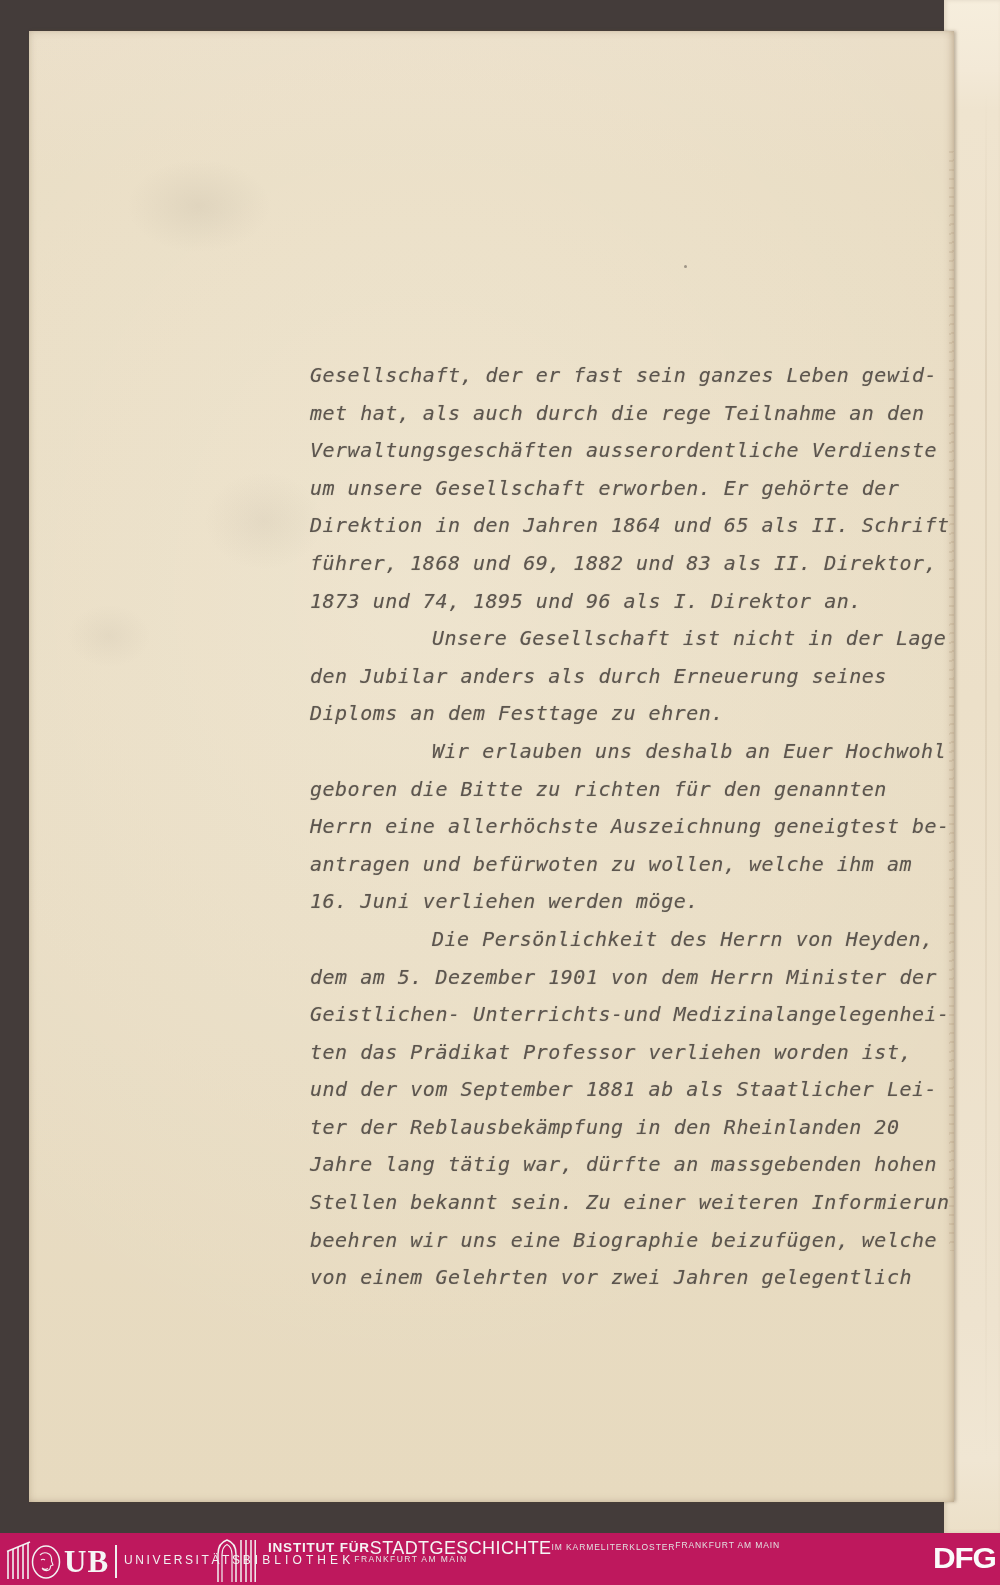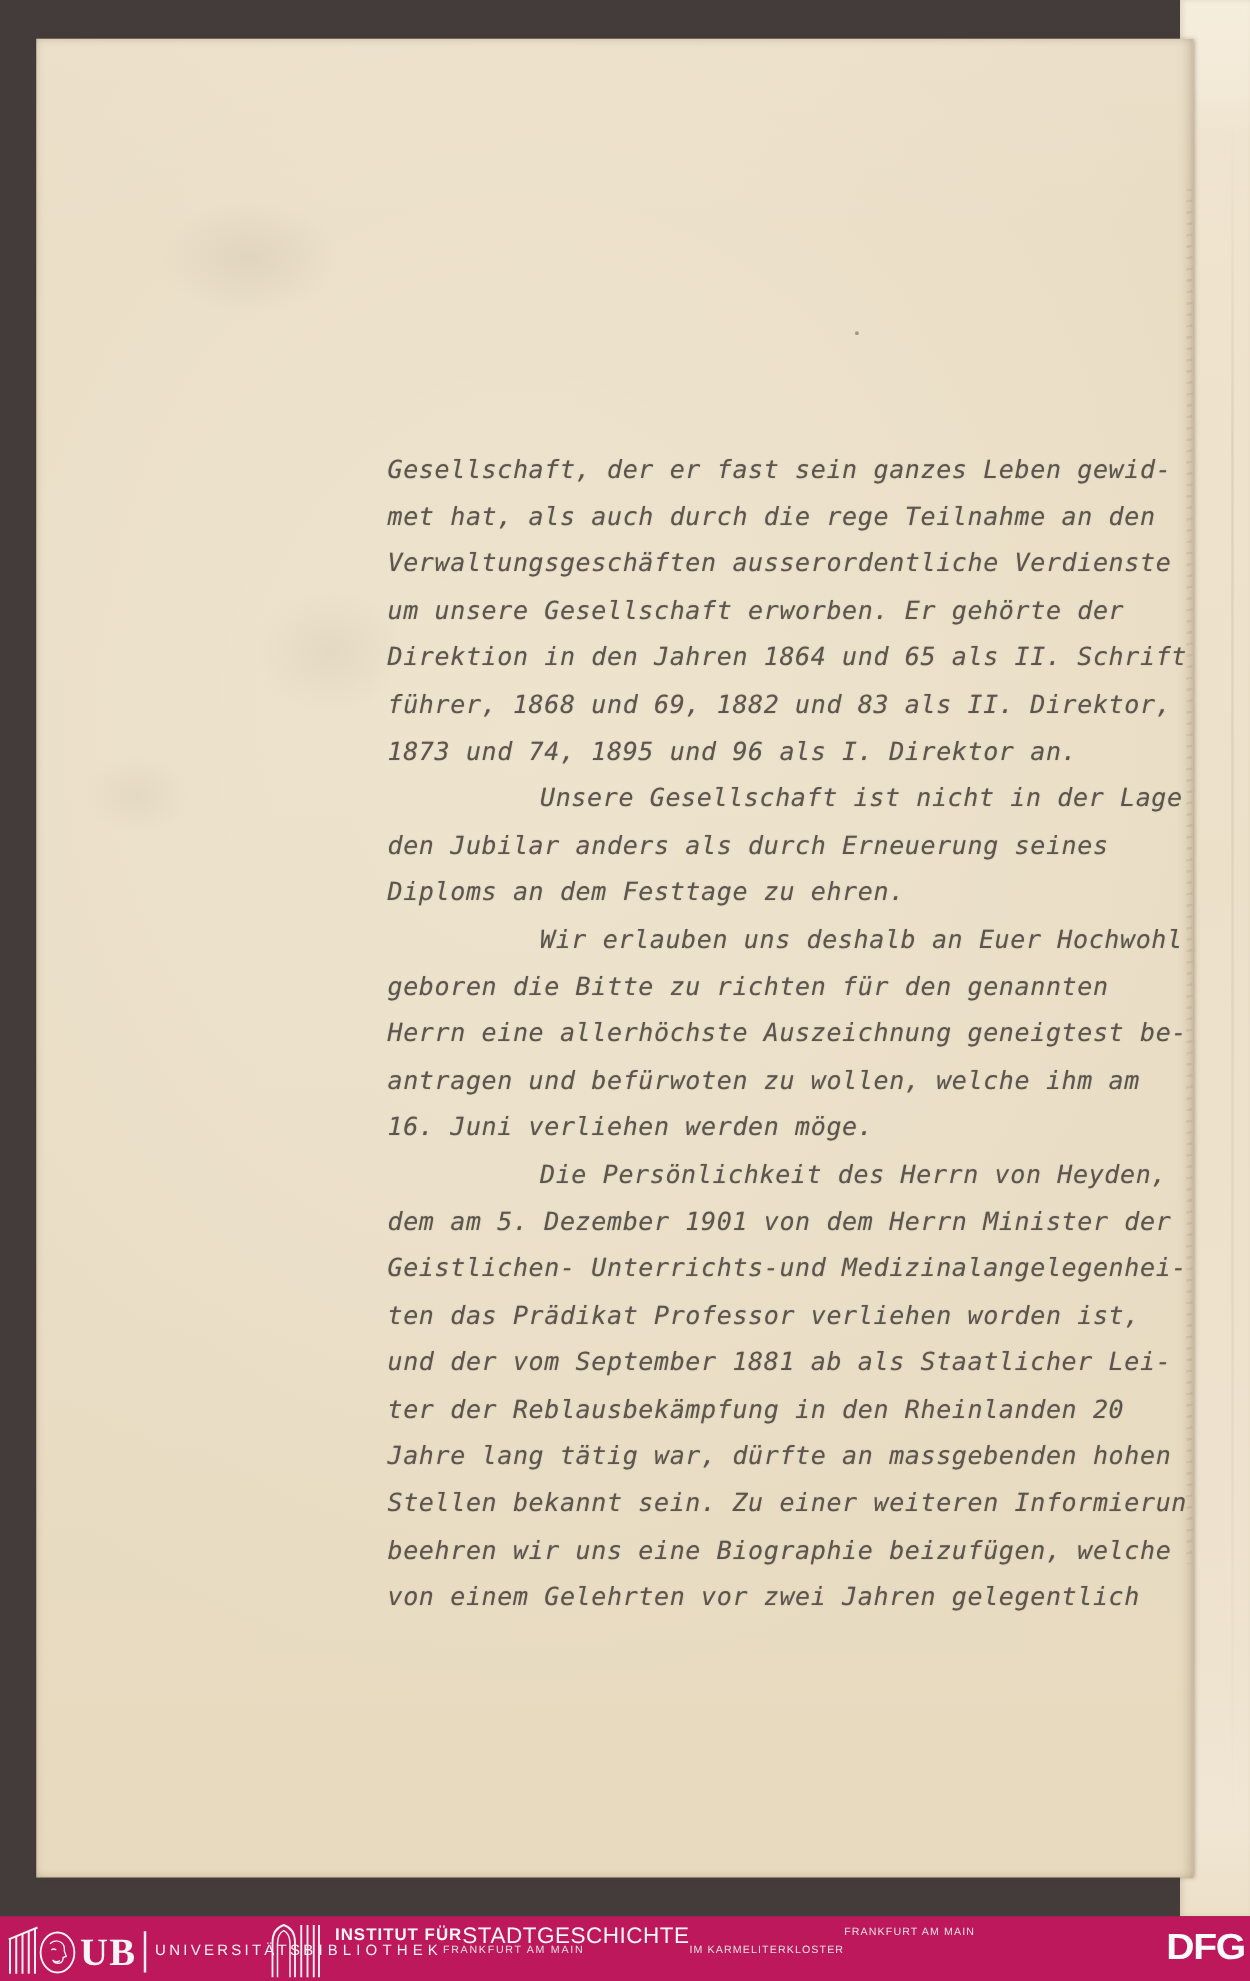--- a/index.html
+++ b/index.html
@@ -69,21 +69,21 @@
   }
   .ub-divider{width:2px;height:33px;background:#f0f0f0;margin:4px 7px 0 6px;}
   .ub-text{display:flex;flex-direction:row;justify-content:center;margin-top:3px;}
   .ub-line1{font-size:12px;letter-spacing:2.6px;line-height:13px;color:#f2f2f2;}
   .ub-line2{font-size:12px;letter-spacing:4.1px;line-height:13px;color:#f2f2f2;}
   .ub-line3{font-size:8.5px;letter-spacing:1.4px;line-height:10px;color:#e4e4e4;}
   .inst-logo{position:absolute;left:216px;top:5px;display:flex;height:44px;}
   .inst-text{display:flex;flex-direction:row;justify-content:flex-start;margin:3px 0 0 12px;}
   .inst-line1{font-size:13.5px;font-weight:bold;letter-spacing:.8px;line-height:14px;color:#f5f5f5;}
   .inst-line2{font-size:18px;font-weight:normal;letter-spacing:.4px;line-height:14px;color:#f5f5f5;}
-  .inst-line3{font-size:8.5px;letter-spacing:.9px;line-height:9.5px;margin-top:14px;color:#e2e2e2;}
+  .inst-line3{font-size:8.5px;letter-spacing:.9px;line-height:9.5px;margin-top:2px;color:#e2e2e2;}
   .inst-line4{font-size:8.5px;letter-spacing:.9px;line-height:9.5px;color:#e2e2e2;}
   .senckenberg{
     position:absolute;left:463px;top:50%;transform:translateY(-50%);
     font-size:19.5px;color:#f1f1f1;letter-spacing:.2px;white-space:nowrap;
   }
   .dfg{
     position:absolute;left:933px;top:11px;
     font-weight:bold;font-size:29px;line-height:29px;letter-spacing:-1px;
     color:#fafafa;transform:scaleX(1.08);transform-origin:left;
   }

